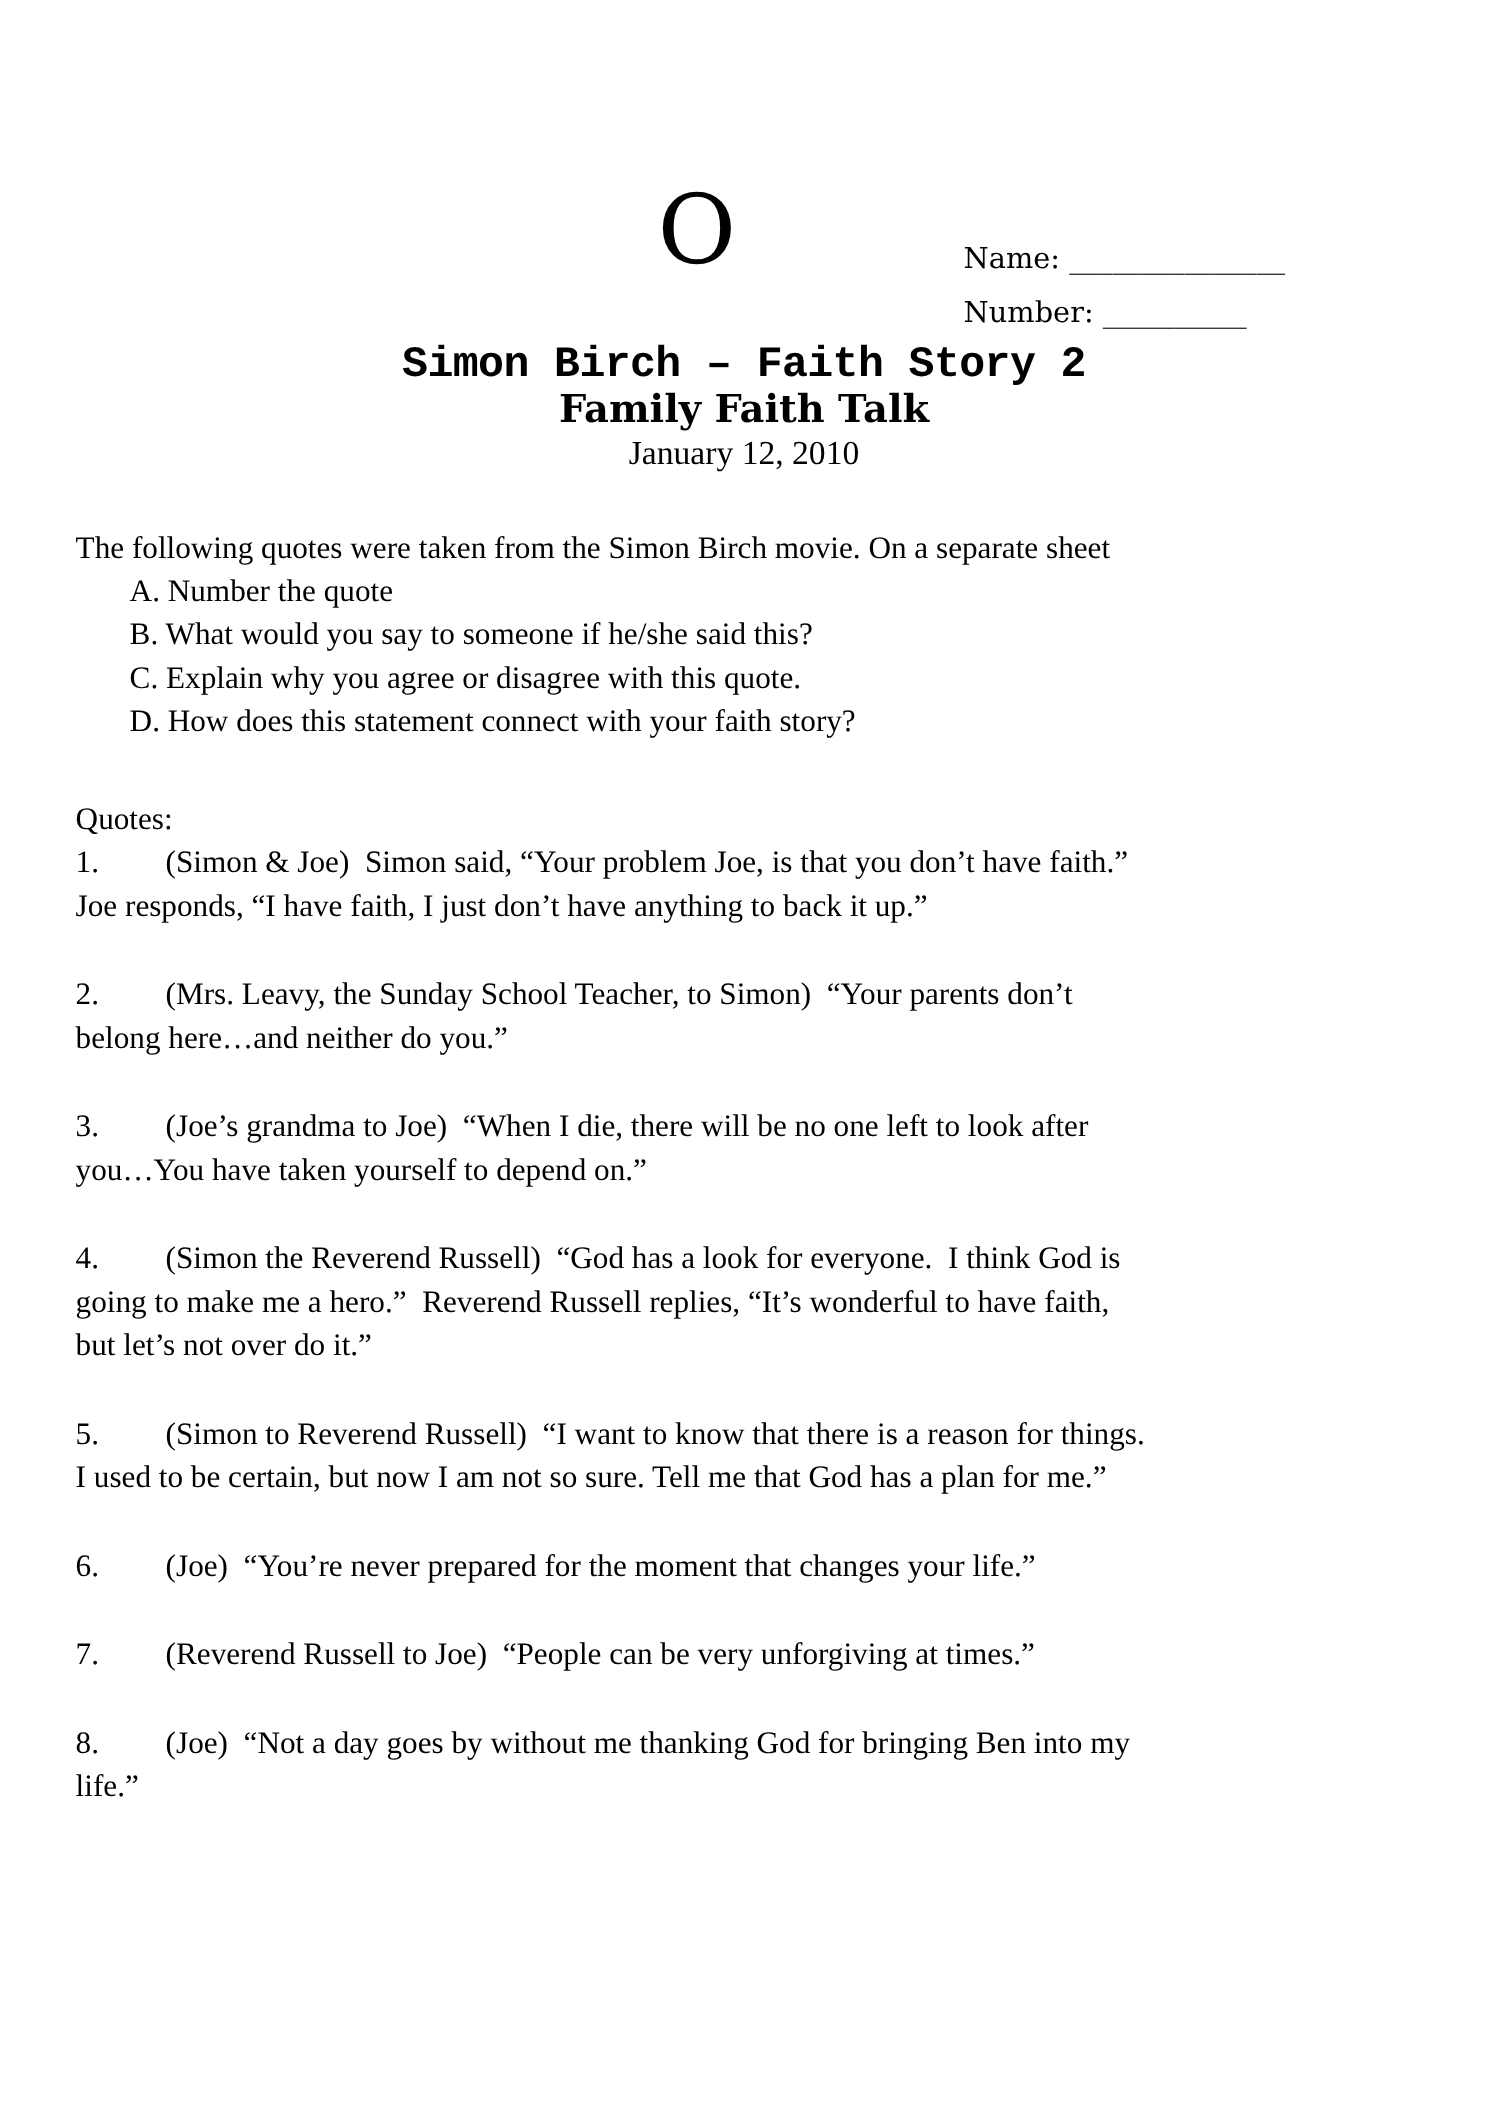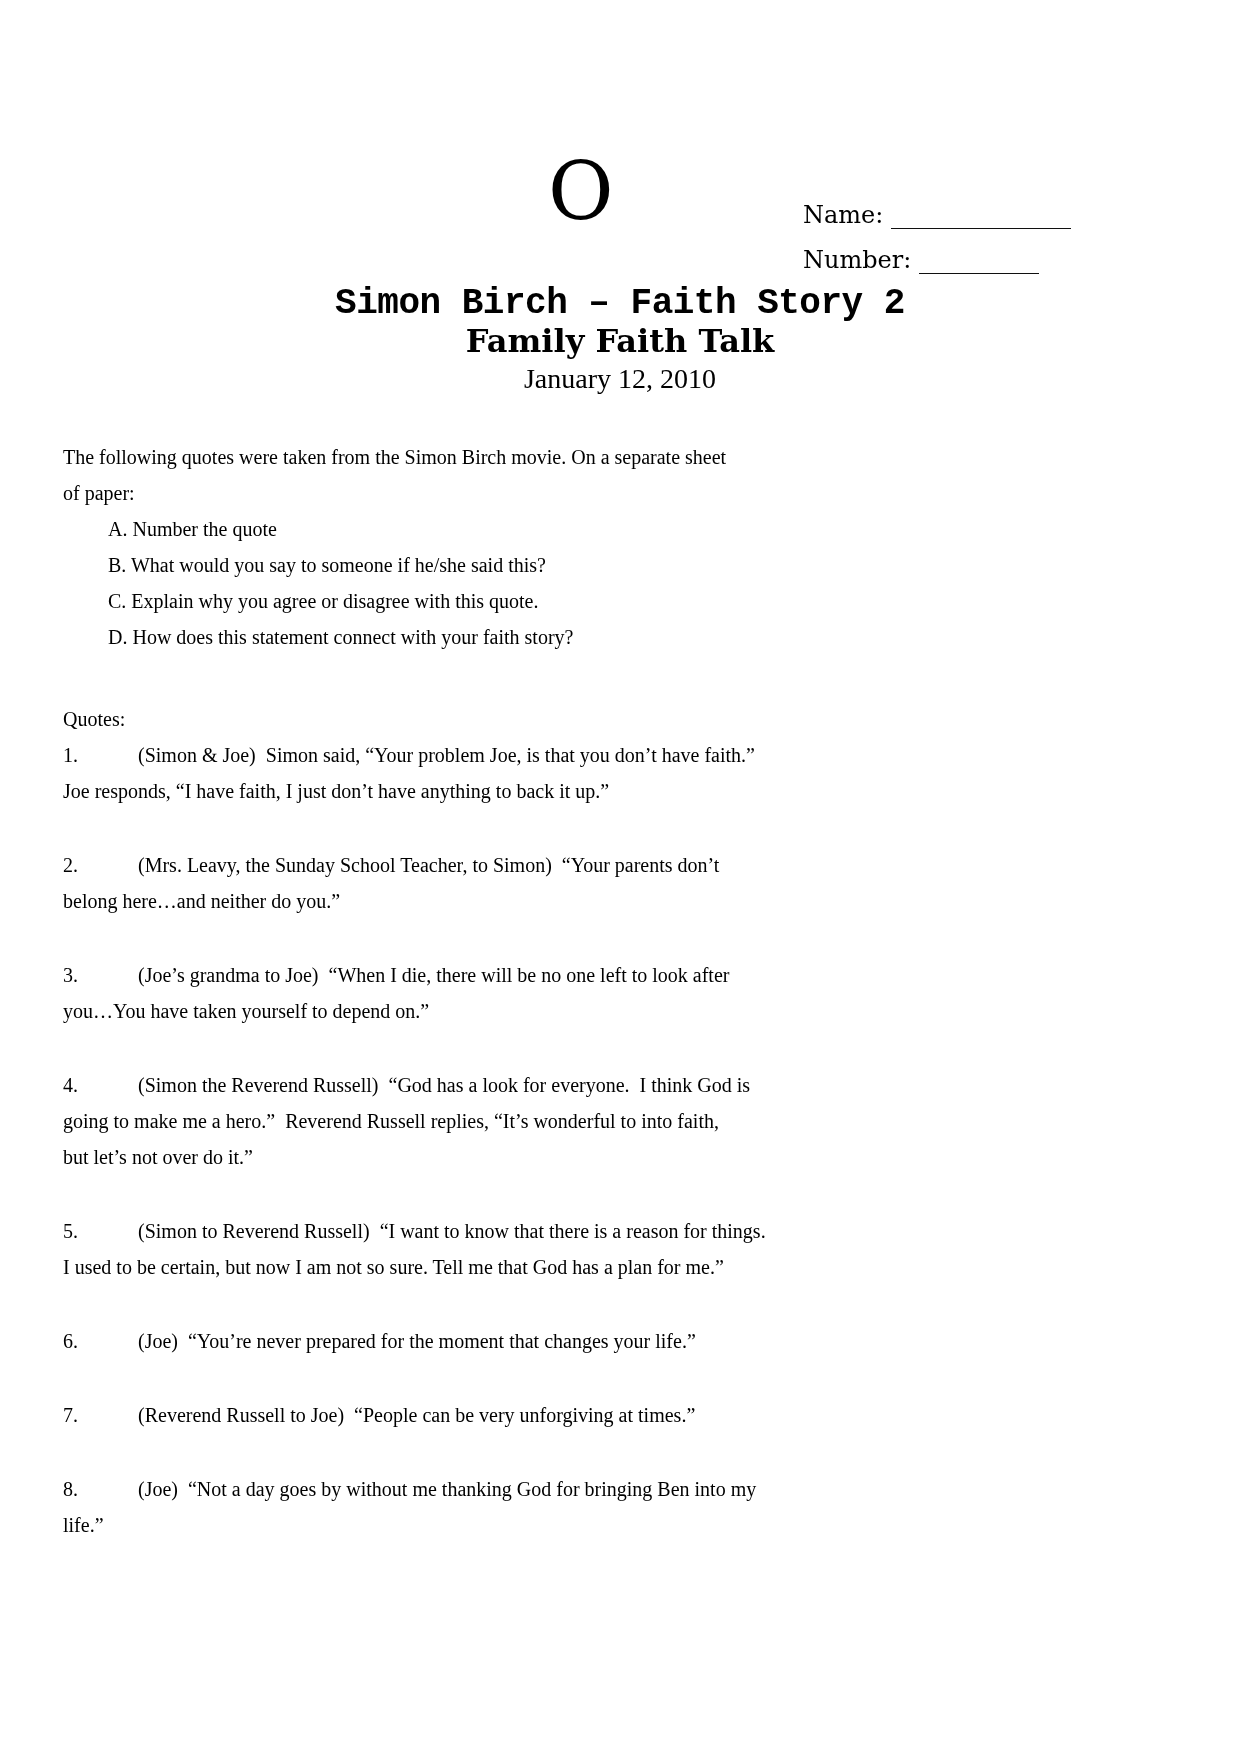--- a/index.html
+++ b/index.html
@@ -66,21 +66,21 @@
     line-height: 37px;
     font-weight: 400;
   }
 
   
   .body-block {
     position: absolute;
     left: 63px;
     top: 439px;
     width: 1150px;
-    font-size: 20px;
+    font-size: 26px;
     line-height: 36px;
   }
   .line { white-space: pre; }
   .line.indent { padding-left: 45px; }
   .q-num {
     display: inline-block;
     width: 75px;
   }
   .sp46 { height: 46px; }
   .gap  { height: 38px; }
@@ -98,21 +98,20 @@
 
   <div class="title-block">
     <div class="title-main">Simon Birch – Faith Story 2</div>
     <div class="title-sub">Family Faith Talk</div>
     <div class="title-date">January 12, 2010</div>
   </div>
 
   <div class="body-block">
 
     <div class="line">The following quotes were taken from the Simon Birch movie. On a separate sheet</div>
-    <div class="line">of paper:</div>
 
     <div class="line indent">A. Number the quote</div>
     <div class="line indent">B. What would you say to someone if he/she said this?</div>
     <div class="line indent">C. Explain why you agree or disagree with this quote.</div>
     <div class="line indent">D. How does this statement connect with your faith story?</div>
 
     <div class="sp46"></div>
 
     <div class="line">Quotes:</div>
 
@@ -132,21 +131,21 @@
 
     <div>
       <div class="line"><span class="q-num">3.</span><span>(Joe’s grandma to Joe)  “When I die, there will be no one left to look after</span></div>
       <div class="line">you…You have taken yourself to depend on.”</div>
     </div>
 
     <div class="gap"></div>
 
     <div>
       <div class="line"><span class="q-num">4.</span><span>(Simon the Reverend Russell)  “God has a look for everyone.  I think God is</span></div>
-      <div class="line">going to make me a hero.”  Reverend Russell replies, “It’s wonderful to into faith,</div>
+      <div class="line">going to make me a hero.”  Reverend Russell replies, “It’s wonderful to have faith,</div>
       <div class="line">but let’s not over do it.”</div>
     </div>
 
     <div class="gap"></div>
 
     <div>
       <div class="line"><span class="q-num">5.</span><span>(Simon to Reverend Russell)  “I want to know that there is a reason for things.</span></div>
       <div class="line">I used to be certain, but now I am not so sure. Tell me that God has a plan for me.”</div>
     </div>
 

